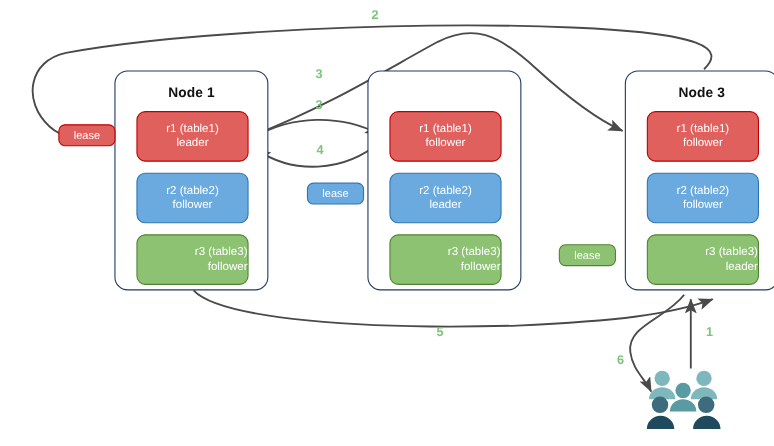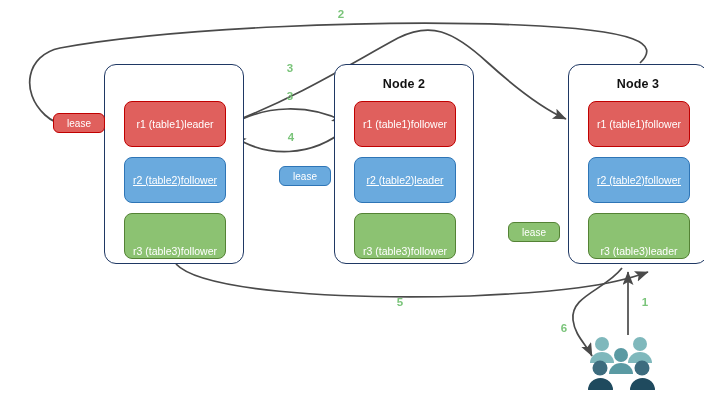--- a/index.html
+++ b/index.html
@@ -38,31 +38,31 @@
     font-size: 12.5px;
     font-weight: bold;
     color: #111111;
     letter-spacing: 0.1px;
   }
   .replica {
     position: absolute;
     box-sizing: border-box;
     border-radius: 8px;
     display: flex;
-    flex-direction: row;
+    flex-direction: column;
     align-items: center;
     justify-content: center;
     color: #ffffff;
     font-size: 10.5px;
     line-height: 13px;
     text-align: center;
   }
   .replica span { display: block; }
   .rep-red   { background: #e0605d; border: 1.6px solid #c00000; }
-  .rep-blue  { background: #6aaade; border: 1.6px solid #2e75b6; text-decoration: underline; }
+  .rep-blue  { background: #6aaade; border: 1.6px solid #2e75b6; }
   .rep-green { background: #8cc272; border: 1.6px solid #548235; align-items: flex-end; }
 
   .lease {
     position: absolute;
     box-sizing: border-box;
     border-radius: 6px;
     display: flex;
     align-items: center;
     justify-content: center;
     color: #ffffff;
@@ -112,37 +112,37 @@
     <path d="M 347,128 C 312,158 266,158 233,136" fill="none" stroke="#4a4a4a" stroke-width="1.7" marker-end="url(#ah)"></path>
 
     <path d="M 176,264 C 200,290 330,300 470,296 C 560,292 610,286 648,272" fill="none" stroke="#4a4a4a" stroke-width="1.7" marker-end="url(#ah)"></path>
 
     <path d="M 628,335 L 628,272" fill="none" stroke="#4a4a4a" stroke-width="1.7" marker-end="url(#ah)"></path>
 
     <path d="M 622,268 C 605,290 570,296 573,320 C 575,336 586,344 592,356" fill="none" stroke="#4a4a4a" stroke-width="1.7" marker-end="url(#ah)"></path>
   </svg>
 
   <div class="node-box" style="left:104px; top:64px; width:140px; height:200px;">
+    <div class="node-title" style="top:12px;">Node 1</div>
 
     <div class="replica rep-red" style="left:19px; top:36px; width:102px; height:46px;">
       <span>r1 (table1)</span>
       <span>leader</span>
     </div>
     <div class="replica rep-blue" style="left:19px; top:92px; width:102px; height:46px;">
       <span>r2 (table2)</span>
       <span>follower</span>
     </div>
     <div class="replica rep-green" style="left:19px; top:148px; width:102px; height:46px;">
       <span>r3 (table3)</span>
       <span>follower</span>
     </div>
   </div>
 
   <div class="node-box" style="left:334px; top:64px; width:140px; height:200px;">
-    <div class="node-title" style="top:12px;">Node 2</div>
 
     <div class="replica rep-red" style="left:19px; top:36px; width:102px; height:46px;">
       <span>r1 (table1)</span>
       <span>follower</span>
     </div>
     <div class="replica rep-blue" style="left:19px; top:92px; width:102px; height:46px;">
       <span>r2 (table2)</span>
       <span>leader</span>
     </div>
     <div class="replica rep-green" style="left:19px; top:148px; width:102px; height:46px;">

